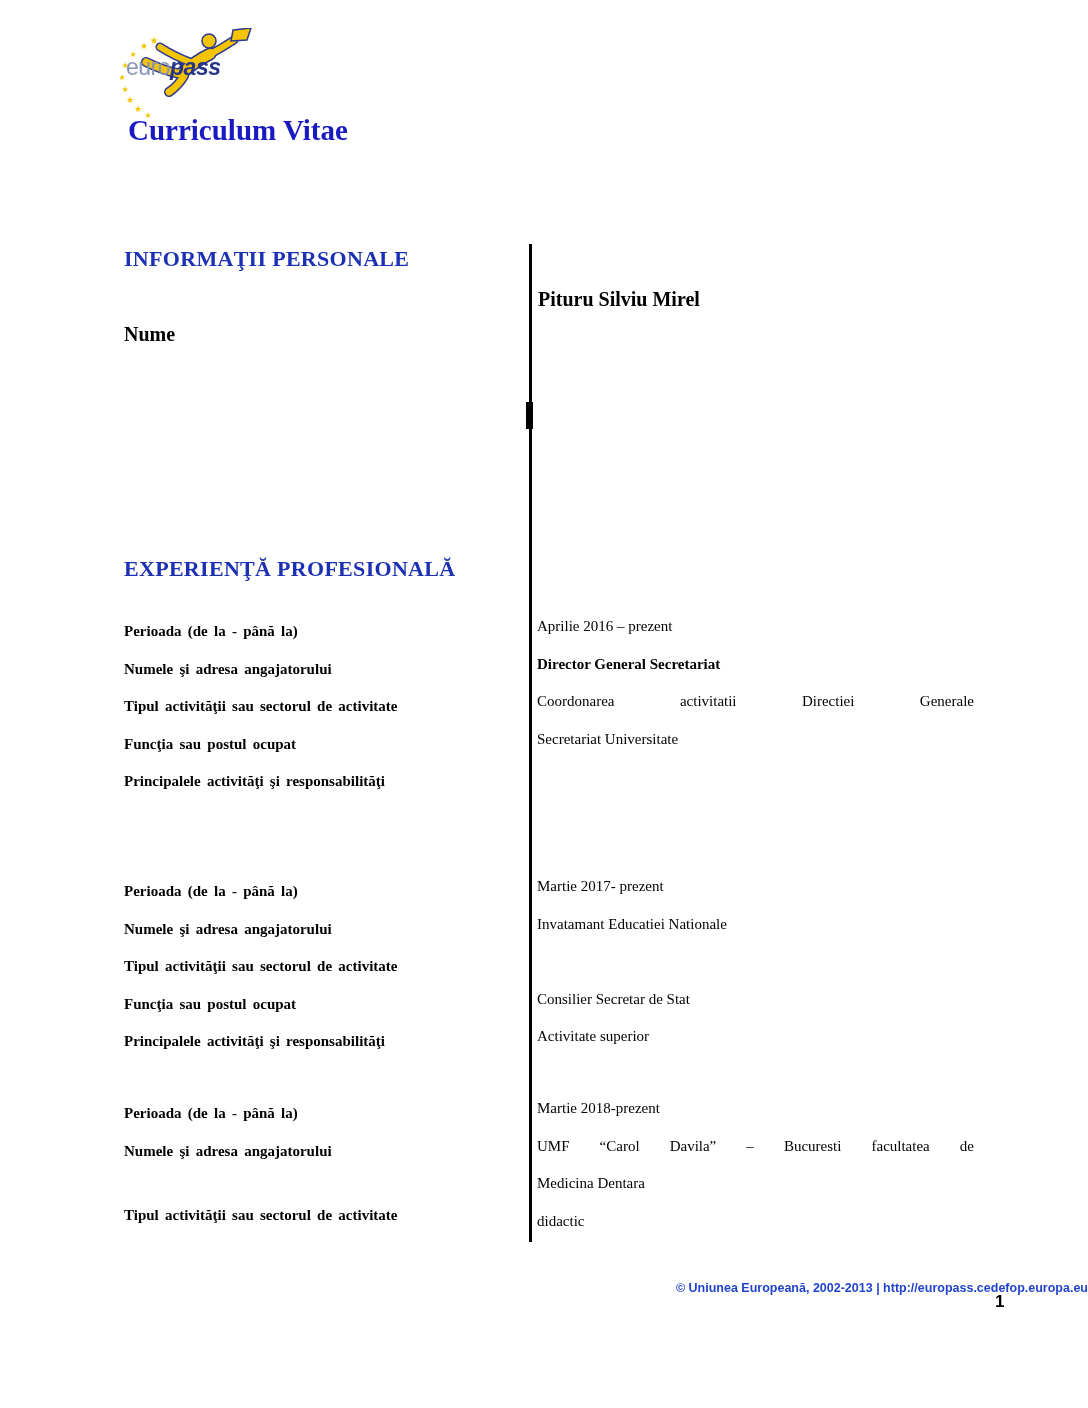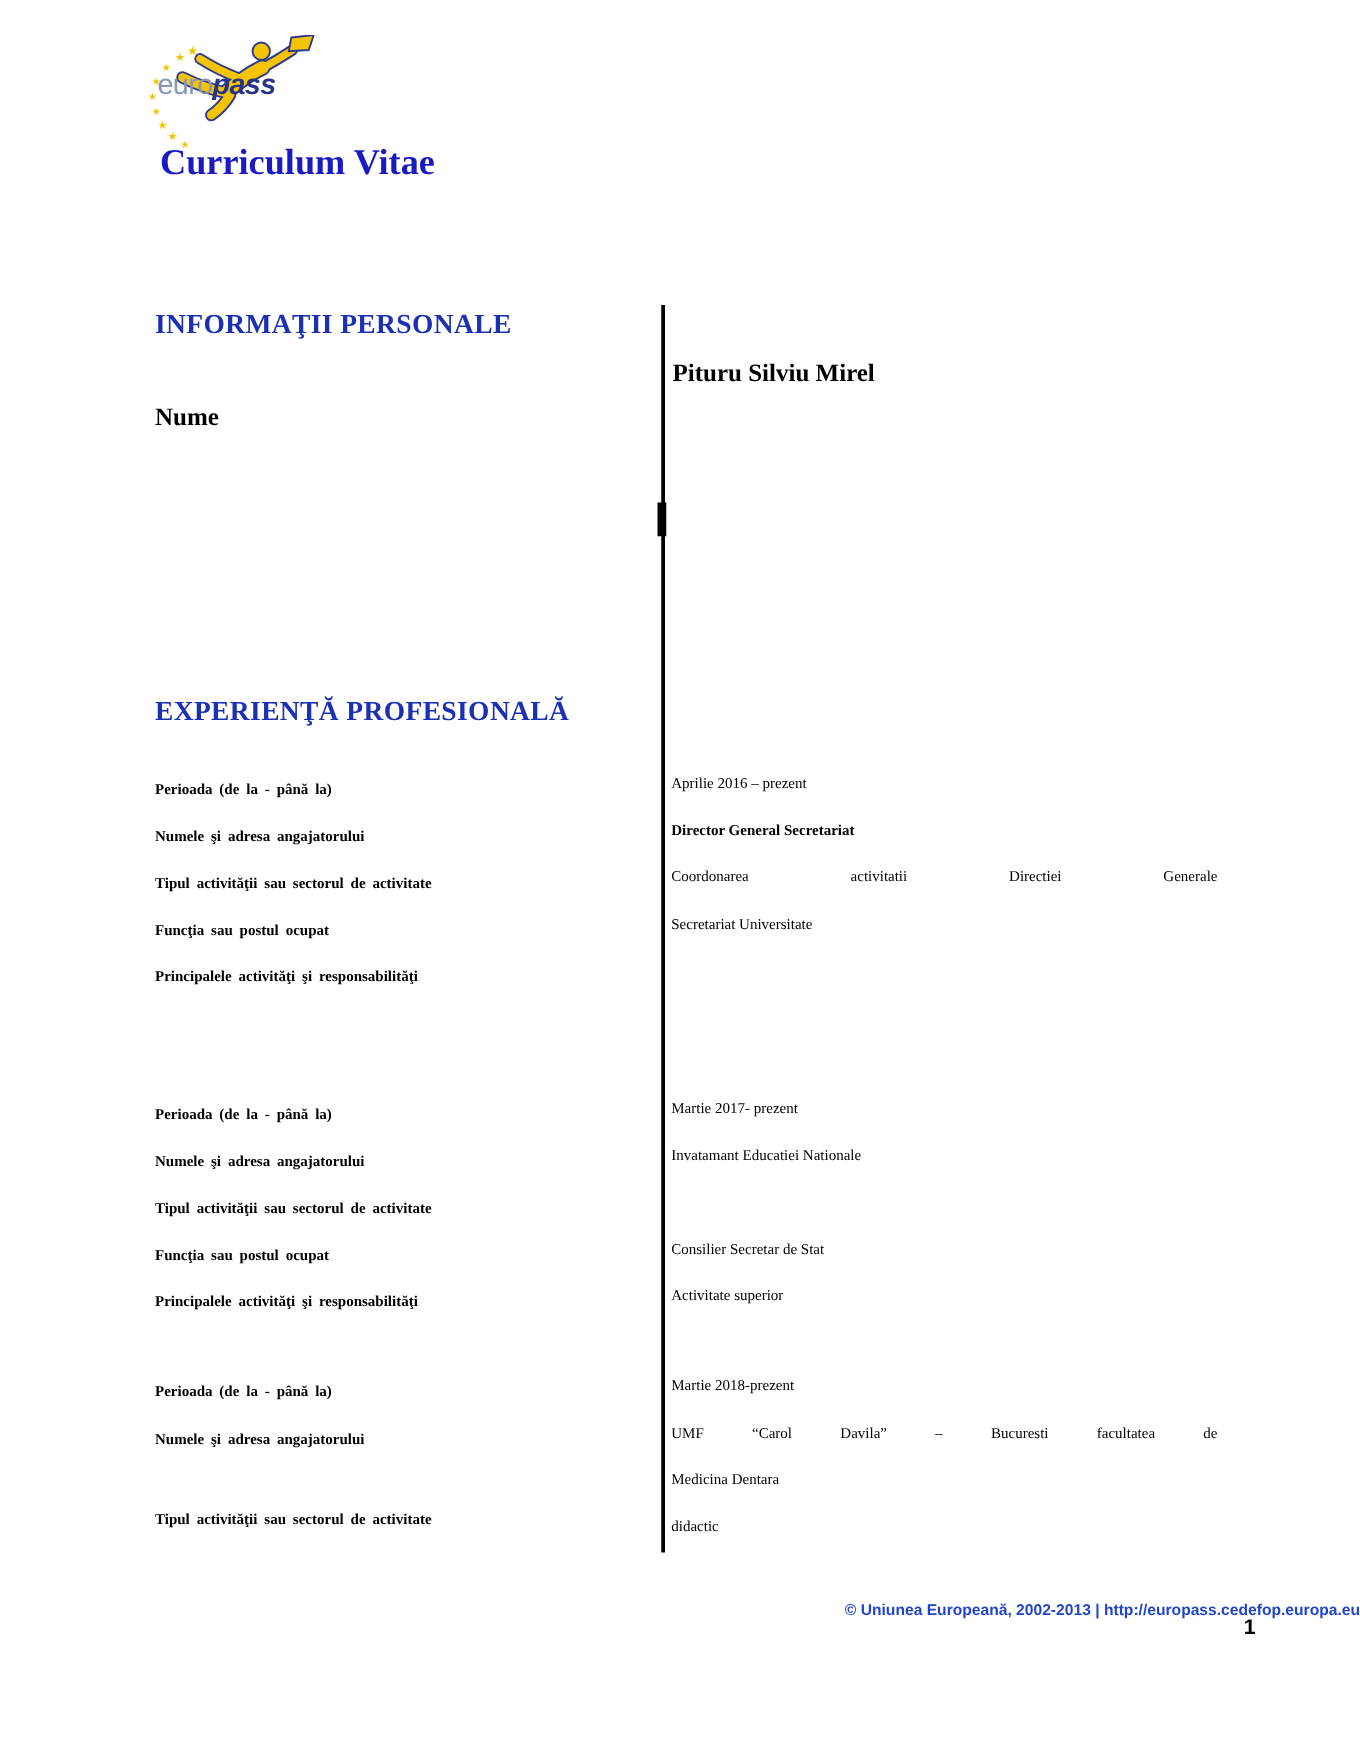--- a/index.html
+++ b/index.html
@@ -46,21 +46,21 @@
   .p-label { position:absolute; left:124px; top:288px; font-size:20px; font-weight:bold;margin-top:35px; }
   .p-value { position:absolute; left:538px; top:288px; font-size:20px; font-weight:bold; }
 
   
   .block { position:absolute; left:124px; width:860px; }
   #block-1 { top:612px; height:230px; }
   #block-2 { top:872px; height:200px; }
   #block-3 { top:1094px; height:160px; }
   .col-left  { position:absolute; left:0; top:5px; width:404px; }
   .col-right { position:absolute; left:413px; top:0; width:437px; }
-  .line { height:37.6px; line-height:29px; font-size:12px; white-space:nowrap; }
+  .line { height:37.6px; line-height:29px; font-size:15px; white-space:nowrap; }
   .col-left .line { font-weight:bold; word-spacing:2.5px; }
   .col-right .line.wrapjust { white-space:normal; text-align:justify; text-align-last:justify; }
   .b { font-weight:bold; }
   .spacer { height:37.6px; }
   .spacer-sm { height:27px; }
 
   
   .footer {
     position:absolute; left:0; right:0; top:1281px;
     text-align:right;

